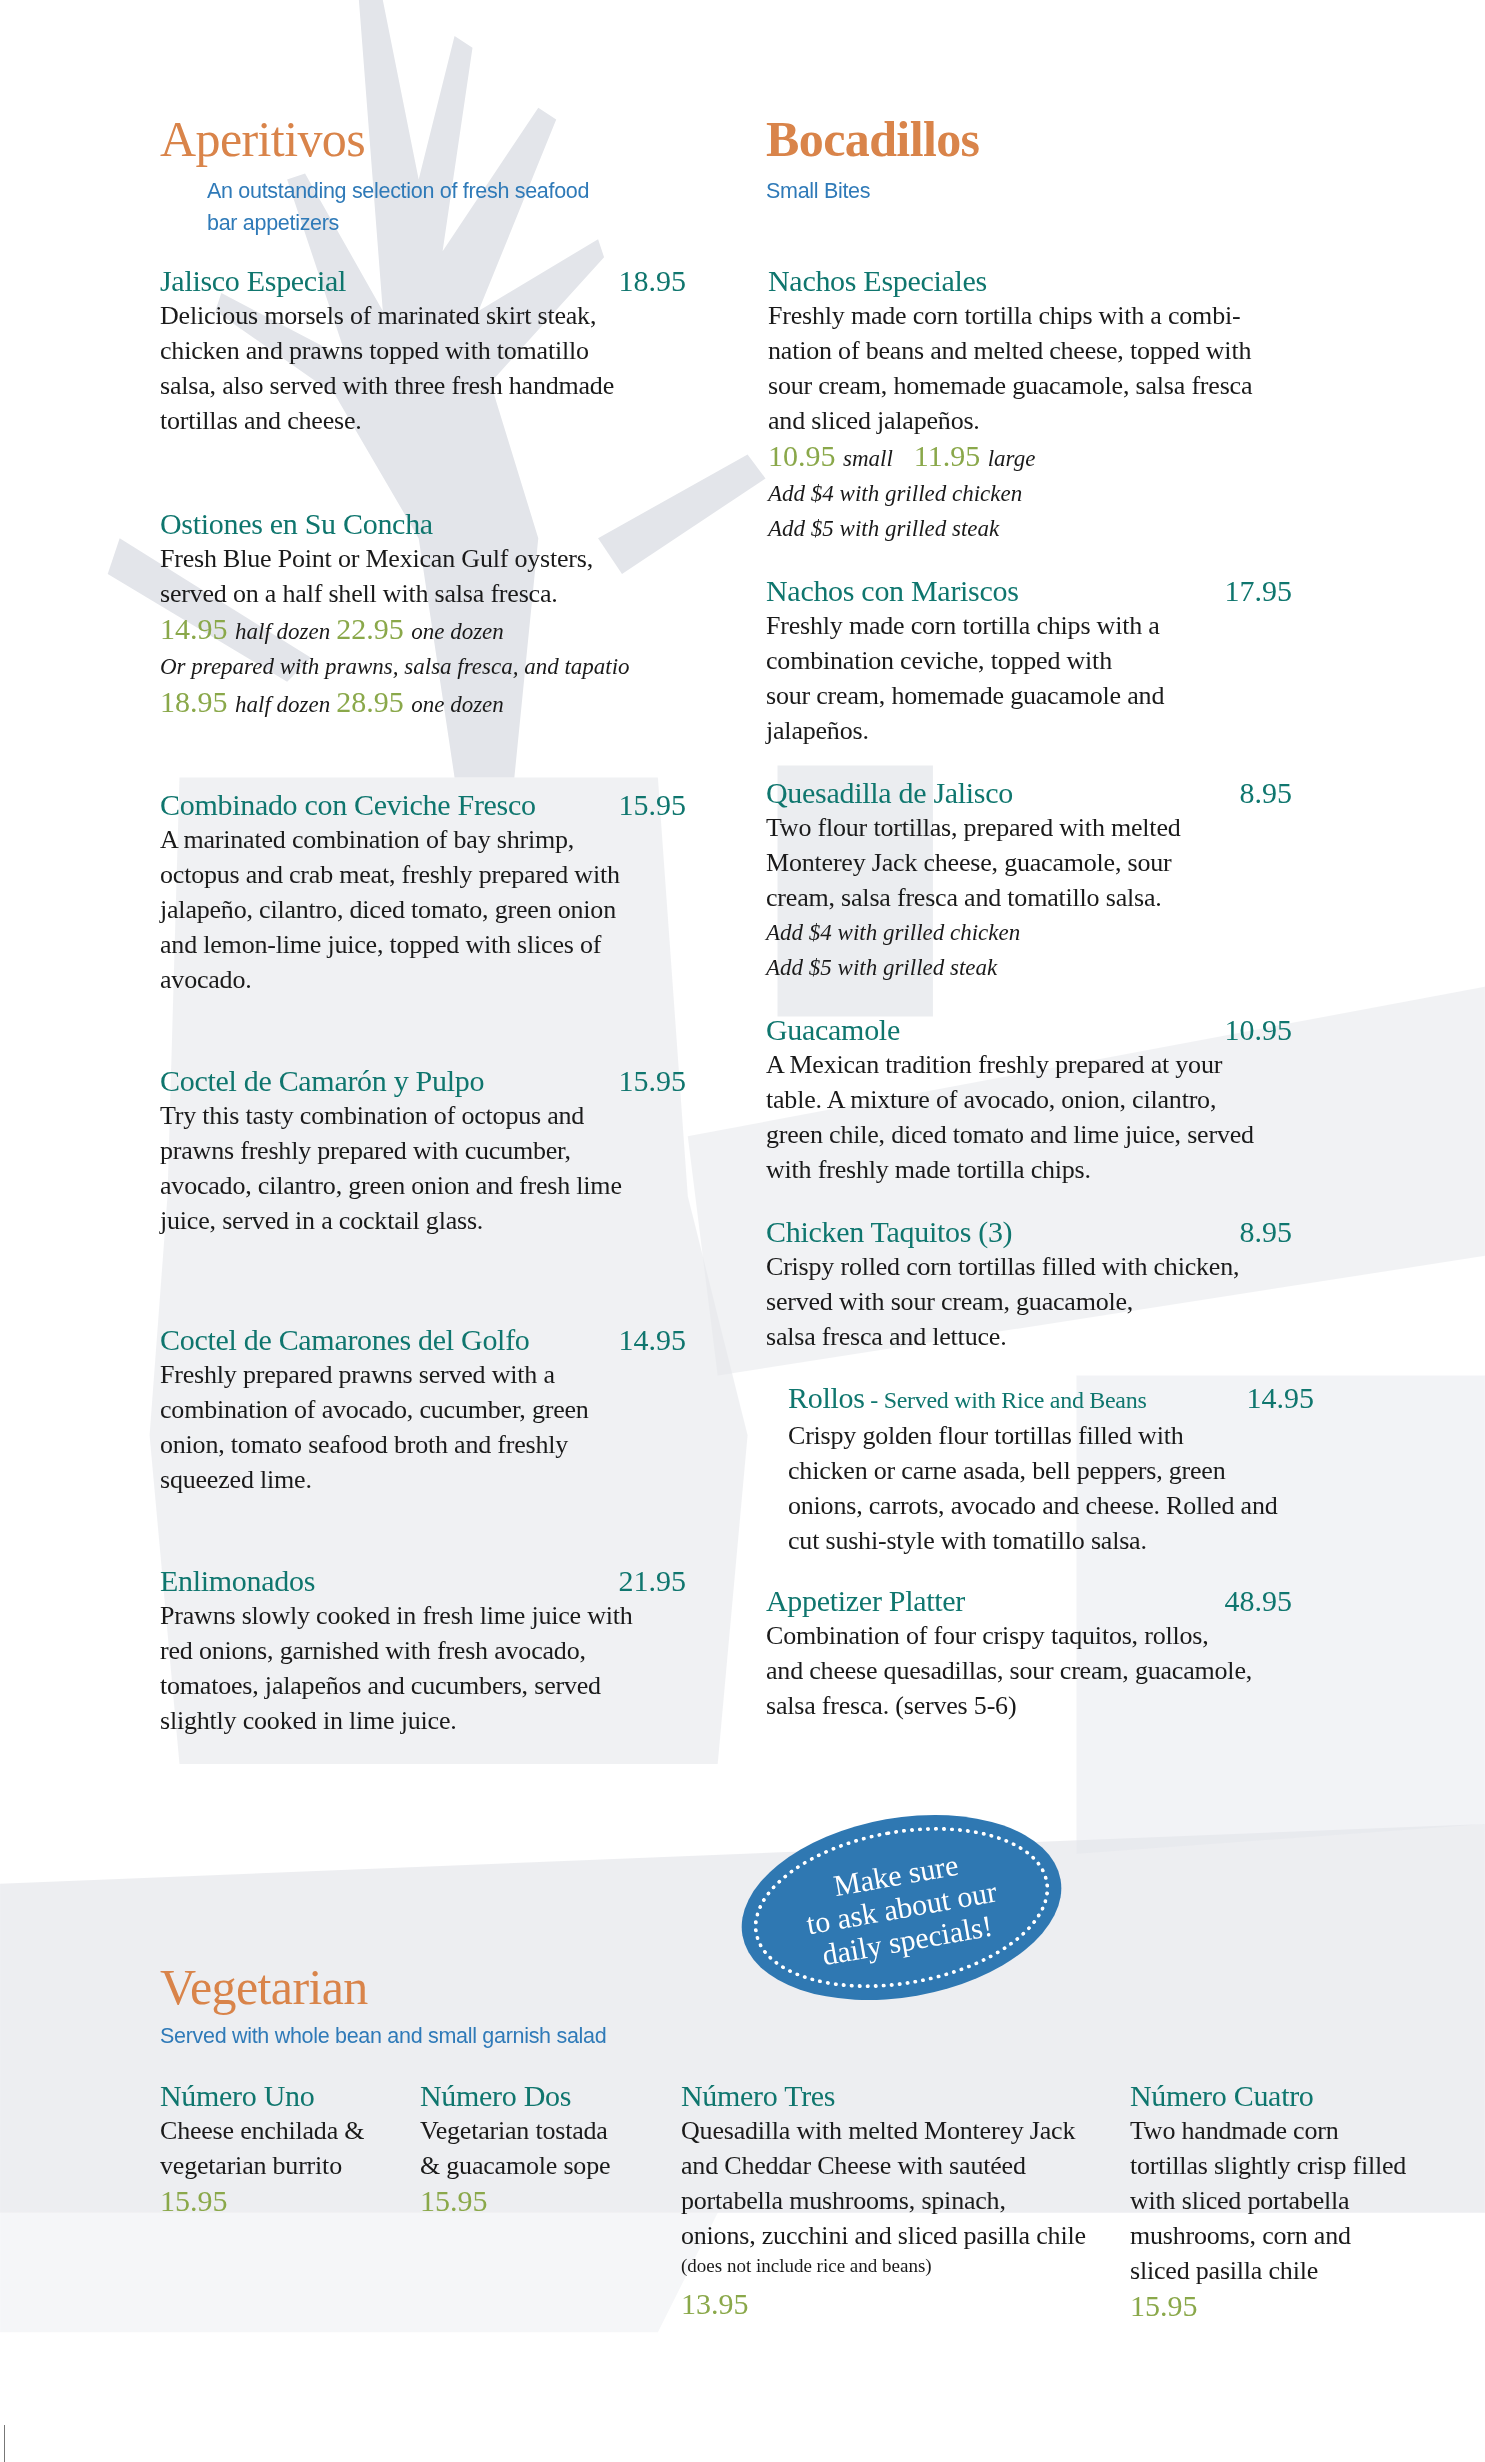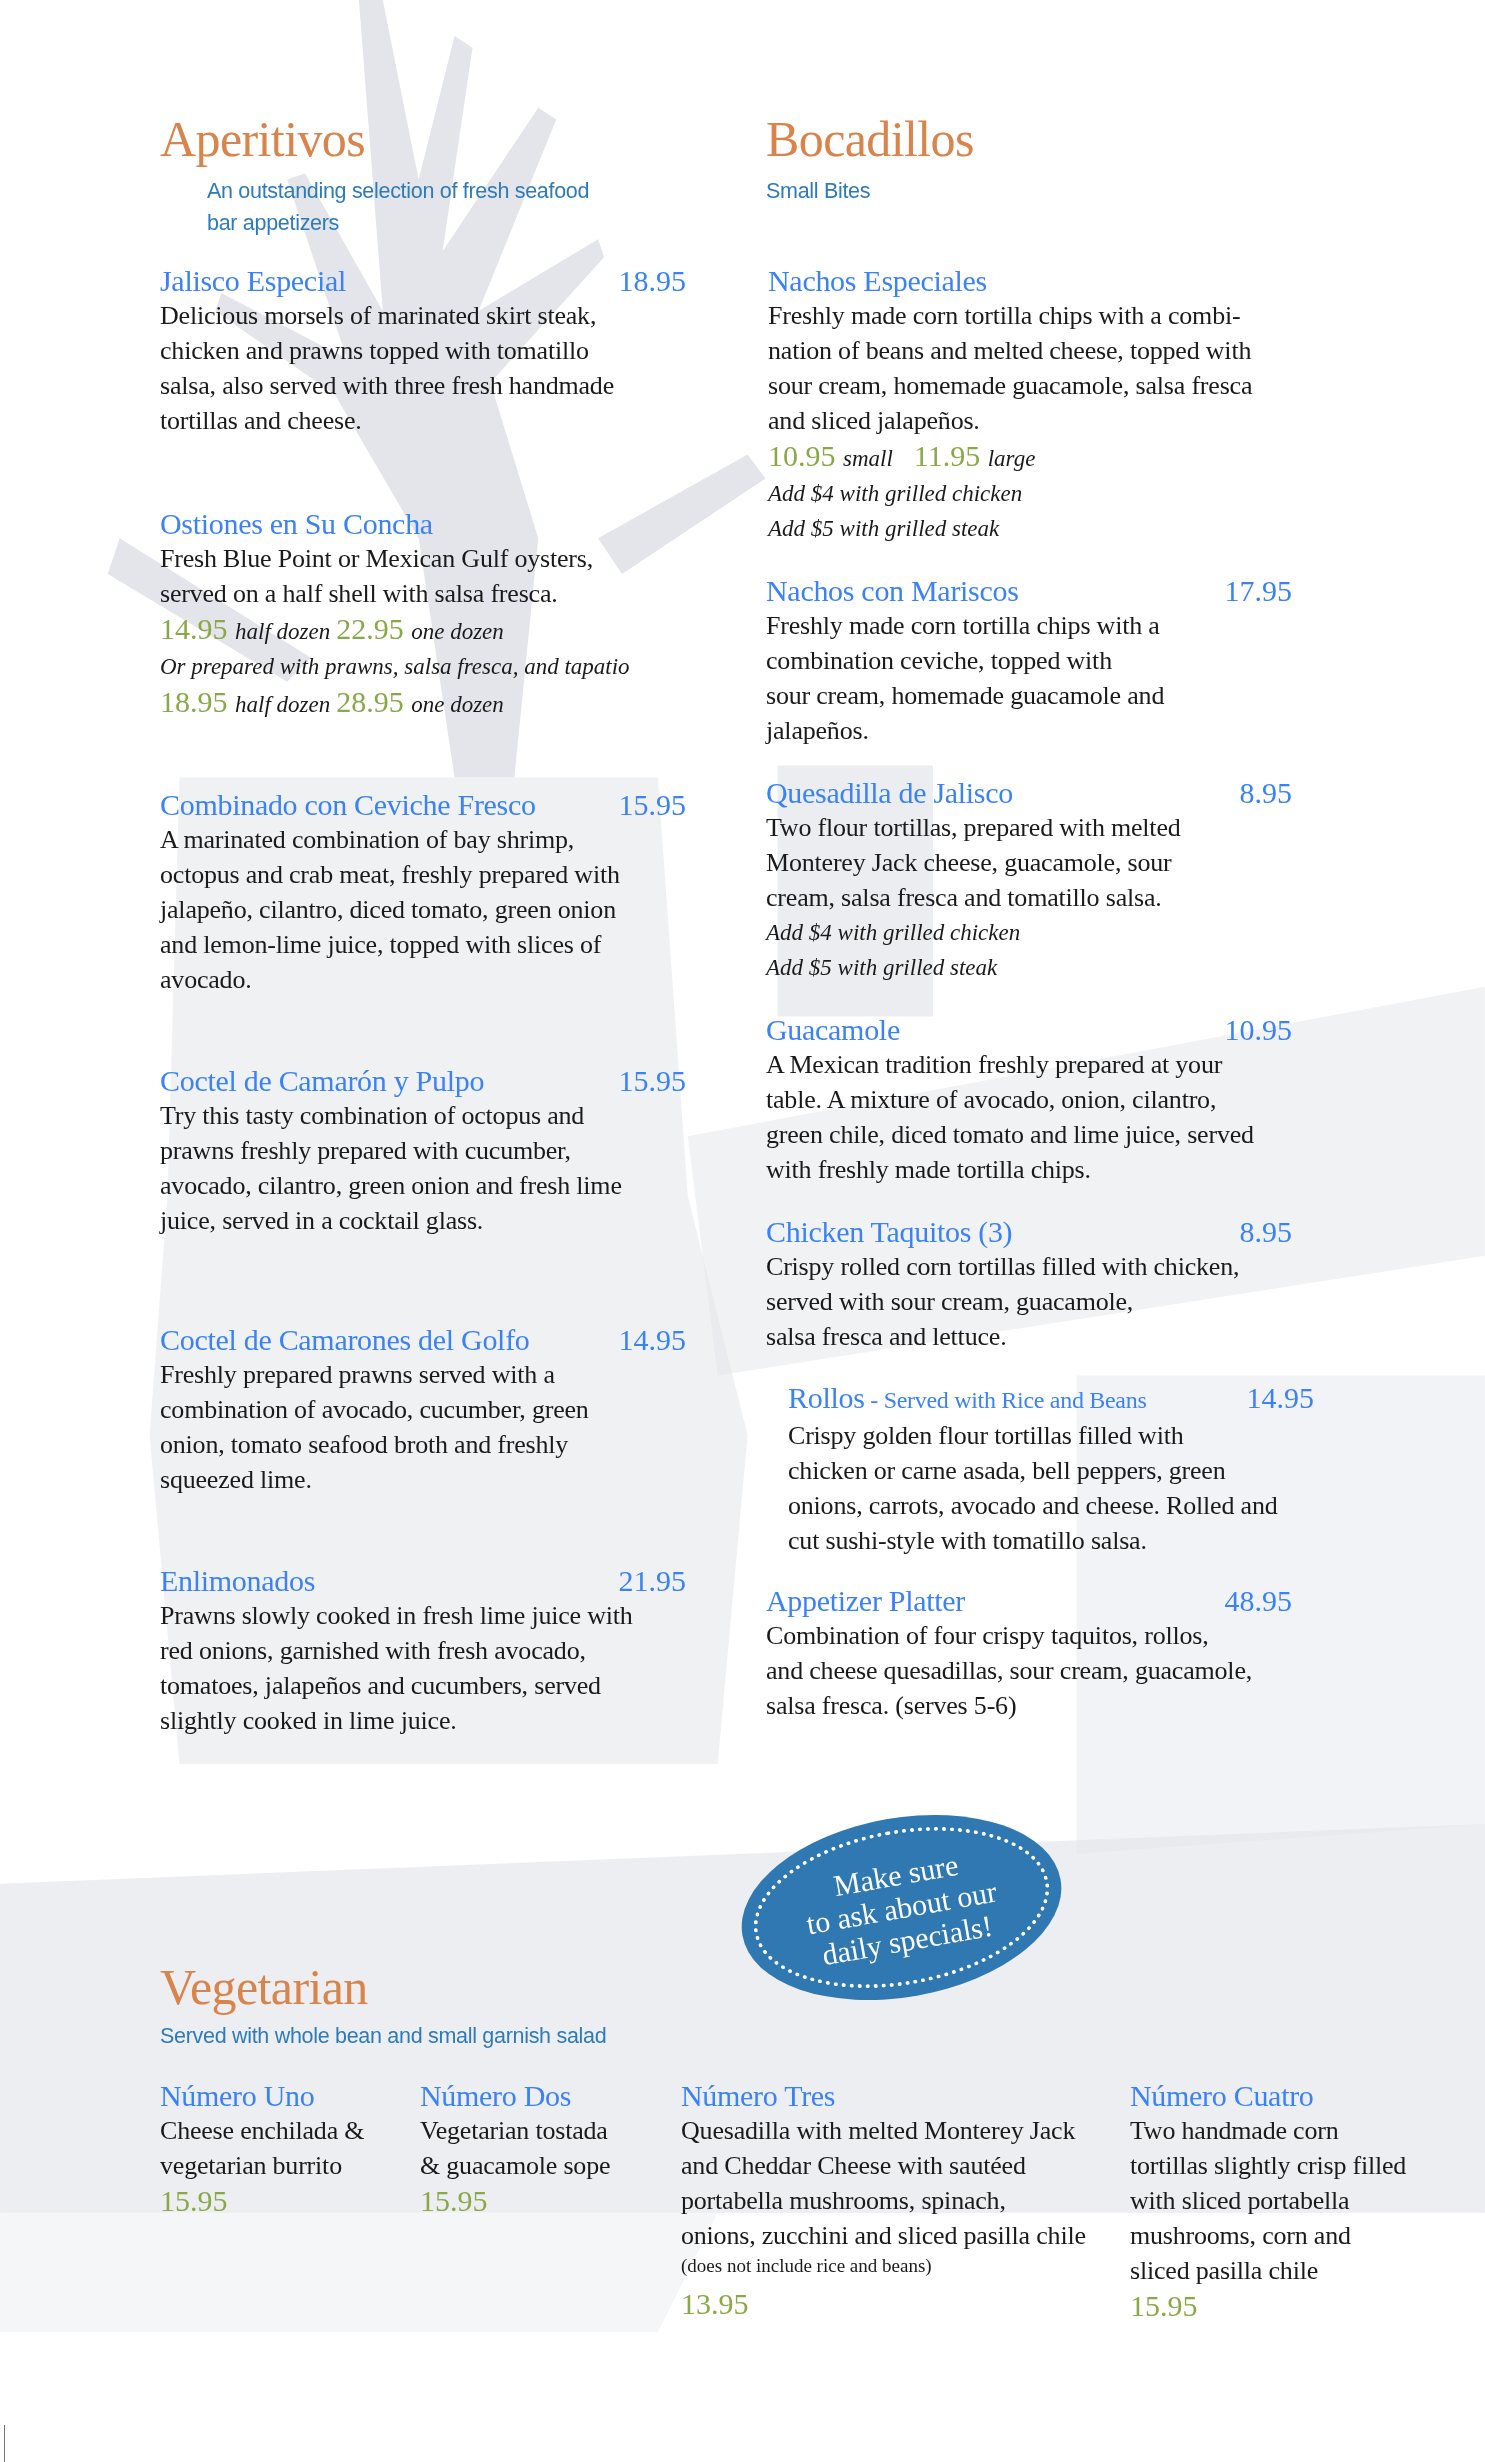--- a/index.html
+++ b/index.html
@@ -22,21 +22,21 @@
   .section-sub {
     position: absolute;
     font-family: "Liberation Sans", "DejaVu Sans", sans-serif;
     color: #2f7ab8;
     font-size: 21.5px; line-height: 32px;
     letter-spacing: -0.3px;
   }
   .item { position: absolute; }
   .item-head {
     display: flex; justify-content: space-between; align-items: baseline;
-    color: #3b82f6; font-size: 30px; line-height: 35px;
+    color: #0f766e; font-size: 30px; line-height: 35px;
   }
   .item-head .name { letter-spacing: -0.3px; }
   .item-head .sub { font-size: 24px; }
   .desc { font-size: 26px; line-height: 35px; color: #1a1a1a; letter-spacing: -0.2px; }
   .price-line { font-size: 30px; line-height: 35px; color: #8aa84a; }
   .price-line .lbl { font-style: italic; font-size: 23px; color: #1a1a1a; margin-right: 6px; }
   .note { font-style: italic; font-size: 23px; line-height: 35px; color: #1a1a1a; }
   .small-note { font-size: 19px; line-height: 25px; color: #1a1a1a; }
   .veg-price { color: #8aa84a; font-size: 30px; line-height: 36px; }
 
@@ -163,21 +163,21 @@
         <span>21.95</span>
       </div>
     <div class="desc">
       <div>Prawns slowly cooked in fresh lime juice with</div>
         <div>red onions, garnished with fresh avocado,</div>
         <div>tomatoes, jalapeños and cucumbers, served</div>
         <div>slightly cooked in lime juice.</div>
     </div>
   </div>
 
-  <div class="section-title" style="left:766px; top:114px;">Bocadillos</div>
+  <div class="section-title" style="left:766px; top:114px;font-weight:bold;">Bocadillos</div>
   <div class="section-sub" style="left:766px; top:175px;">Small Bites</div>
 
   <div class="item" style="left:768px; top:263px; width:526px;">
     <div class="item-head">
         <span class="name">Nachos Especiales</span>
       </div>
     <div class="desc">
       <div>Freshly made corn tortilla chips with a combi-</div>
         <div>nation of beans and melted cheese, topped with</div>
         <div>sour cream, homemade guacamole, salsa fresca</div>

